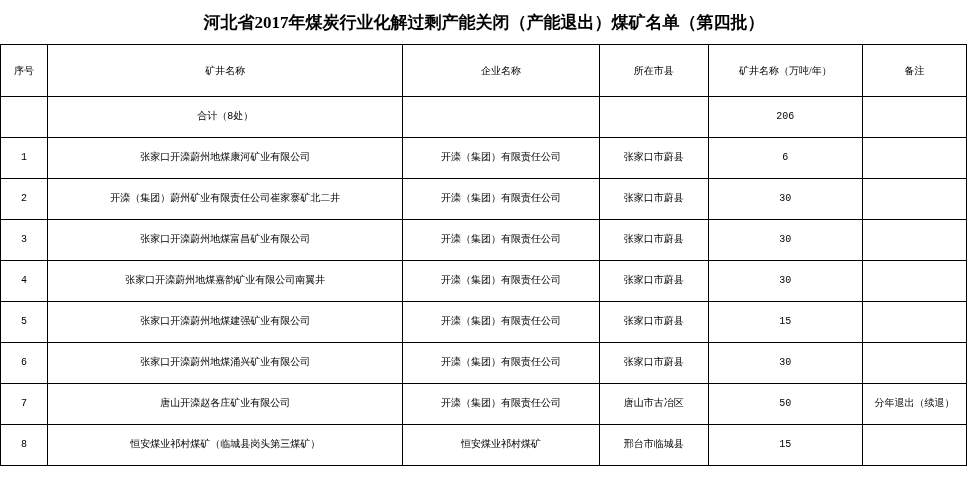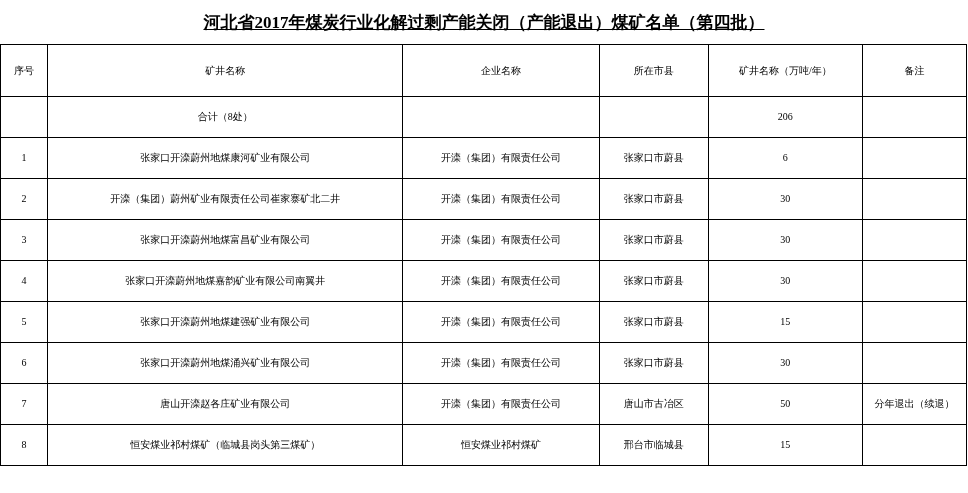--- a/index.html
+++ b/index.html
@@ -44,42 +44,41 @@
   .gv3 { left: 707px; }
   .gv4 { left: 870px; }
   
   .title-row {
     height: 44px;
     display: flex;
     align-items: center;
     justify-content: center;
     font-size: 17px;
     font-weight: bold;
-    text-decoration: underline;
   }
   
   table.mine-table {
     border-collapse: collapse;
     table-layout: fixed;
     width: 967px;
     margin-left: 0;
   }
   .mine-table th, .mine-table td {
     border: 1px solid #000000;
     font-size: 10px;
     font-weight: normal;
     padding: 12px 3px;
     vertical-align: middle;
     overflow: hidden;
     line-height: 16px;
     box-sizing: border-box;
     word-break: break-all;
   }
   .mine-table thead tr { height: 52px; }
-  .mine-table tbody tr { height: 37px; }
+  .mine-table tbody tr { height: 37px; font-family: Liberation Mono, monospace; }
   .c-center { text-align: center; }
   .c-left { text-align: center; }
 </style>
 </head>
 <body>
 
 <div class="sheet">
 
 
   <div class="title-row">河北省2017年煤炭行业化解过剩产能关闭（产能退出）煤矿名单（第四批）</div>

